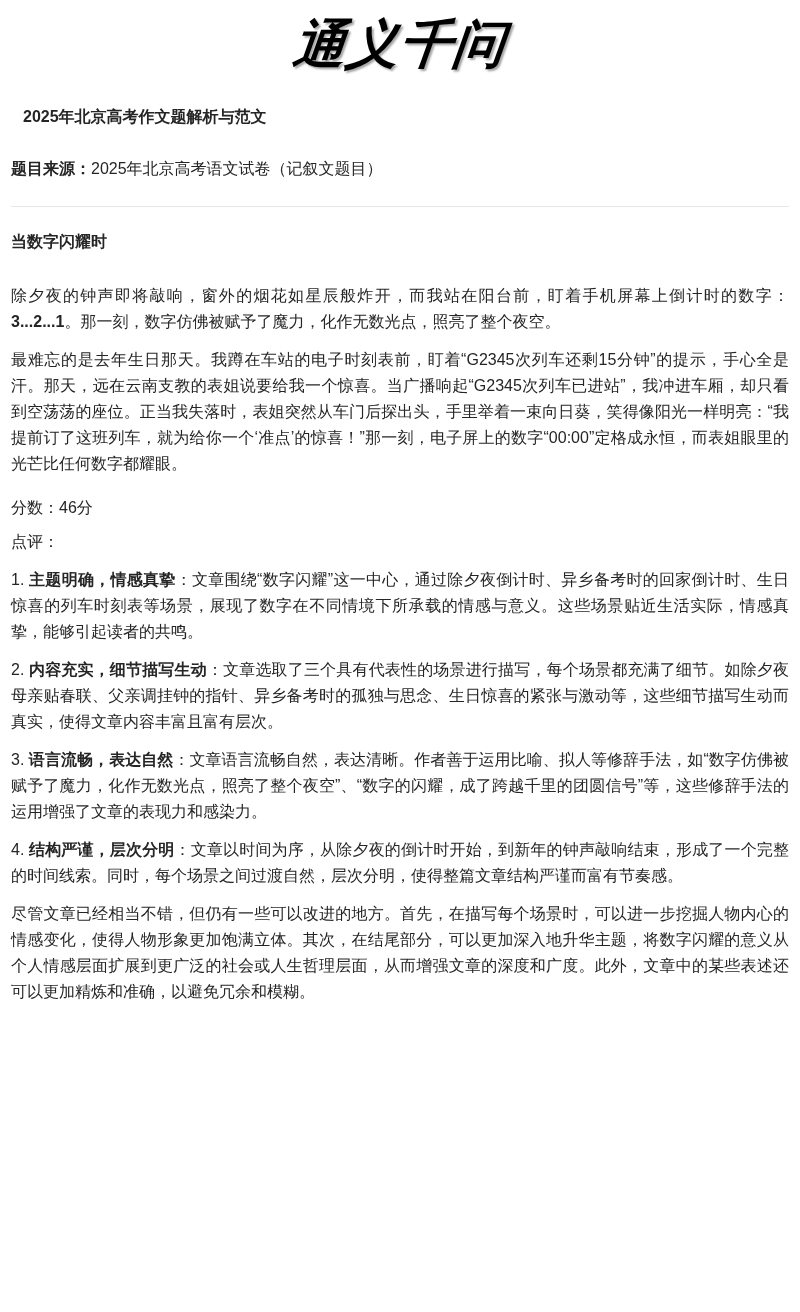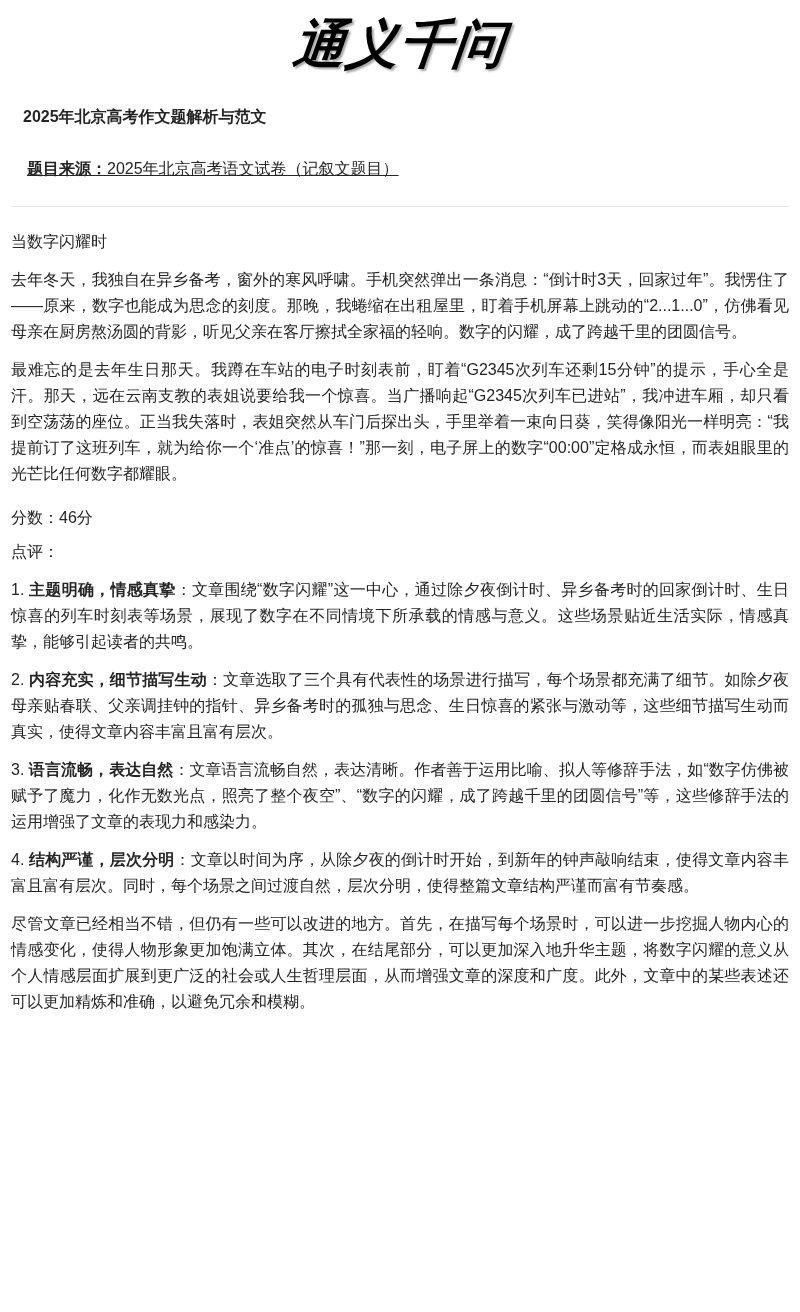--- a/index.html
+++ b/index.html
@@ -35,65 +35,65 @@
     transform: skewX(-6deg);
     letter-spacing: 1px;
     text-shadow: 2px 2px 2px rgba(60,60,60,0.45);
   }
   p {
     margin: 12px 0;
     text-align: justify;
   }
   .b { font-weight: bold; }
   .doc-title { margin: 26px 12px; font-weight: bold; }
-  .source-line { margin: 26px 0 24px 16px; text-decoration: underline; }
+  .source-line { margin: 26px 0 24px 0; }
   .source-line .lbl { font-weight: bold; }
   hr.divider {
     border: none;
     border-top: 1px solid #e7e7e8;
     margin: 0;
   }
-  .essay-title { margin: 22px 0 12px 0; font-weight: normal; }
+  .essay-title { margin: 22px 0 28px 0; font-weight: bold; }
   .score-line { margin: 18px 0 8px 0; }
   .review-heading { margin: 8px 0; }
   .suggestion-heading { margin: 12px 0 10px 0; }
   .suggestion-text { margin-bottom: 6px; }
 </style>
 </head>
 <body>
 
 <div class="page">
 
   <h1 class="logo"><span class="logo-inner">通义千问</span></h1>
 
   <p class="doc-title">2025年北京高考作文题解析与范文</p>
 
   <p class="source-line"><span class="lbl">题目来源：</span><span>2025年北京高考语文试卷（记叙文题目）</span></p>
 
   <hr class="divider">
 
   <p class="essay-title">当数字闪耀时</p>
 
+  <p><span>除夕夜的钟声即将敲响，窗外的烟花如星辰般炸开，而我站在阳台前，盯着手机屏幕上倒计时的数字：</span><span class="b">3...2...1</span><span>。那一刻，数字仿佛被赋予了魔力，化作无数光点，照亮了整个夜空。</span></p>
 
 
-  <p>去年冬天，我独自在异乡备考，窗外的寒风呼啸。手机突然弹出一条消息：“倒计时3天，回家过年”。我愣住了——原来，数字也能成为思念的刻度。那晚，我蜷缩在出租屋里，盯着手机屏幕上跳动的“2...1...0”，仿佛看见母亲在厨房熬汤圆的背影，听见父亲在客厅擦拭全家福的轻响。数字的闪耀，成了跨越千里的团圆信号。</p>
 
   <p>最难忘的是去年生日那天。我蹲在车站的电子时刻表前，盯着“G2345次列车还剩15分钟”的提示，手心全是汗。那天，远在云南支教的表姐说要给我一个惊喜。当广播响起“G2345次列车已进站”，我冲进车厢，却只看到空荡荡的座位。正当我失落时，表姐突然从车门后探出头，手里举着一束向日葵，笑得像阳光一样明亮：“我提前订了这班列车，就为给你一个‘准点’的惊喜！”那一刻，电子屏上的数字“00:00”定格成永恒，而表姐眼里的光芒比任何数字都耀眼。</p>
 
 
 
   <p class="score-line">分数：46分</p>
 
   <p class="review-heading">点评：</p>
 
 
   <p><span>1. </span><span class="b">主题明确，情感真挚</span><span>：文章围绕“数字闪耀”这一中心，通过除夕夜倒计时、异乡备考时的回家倒计时、生日惊喜的列车时刻表等场景，展现了数字在不同情境下所承载的情感与意义。这些场景贴近生活实际，情感真挚，能够引起读者的共鸣。</span></p>
 
   <p><span>2. </span><span class="b">内容充实，细节描写生动</span><span>：文章选取了三个具有代表性的场景进行描写，每个场景都充满了细节。如除夕夜母亲贴春联、父亲调挂钟的指针、异乡备考时的孤独与思念、生日惊喜的紧张与激动等，这些细节描写生动而真实，使得文章内容丰富且富有层次。</span></p>
 
   <p><span>3. </span><span class="b">语言流畅，表达自然</span><span>：文章语言流畅自然，表达清晰。作者善于运用比喻、拟人等修辞手法，如“数字仿佛被赋予了魔力，化作无数光点，照亮了整个夜空”、“数字的闪耀，成了跨越千里的团圆信号”等，这些修辞手法的运用增强了文章的表现力和感染力。</span></p>
 
-  <p><span>4. </span><span class="b">结构严谨，层次分明</span><span>：文章以时间为序，从除夕夜的倒计时开始，到新年的钟声敲响结束，使得文章内容丰富且富有层次。同时，每个场景之间过渡自然，层次分明，使得整篇文章结构严谨而富有节奏感。</span></p>
+  <p><span>4. </span><span class="b">结构严谨，层次分明</span><span>：文章以时间为序，从除夕夜的倒计时开始，到新年的钟声敲响结束，形成了一个完整的时间线索。同时，每个场景之间过渡自然，层次分明，使得整篇文章结构严谨而富有节奏感。</span></p>
 
 
   <p class="suggestion-text">尽管文章已经相当不错，但仍有一些可以改进的地方。首先，在描写每个场景时，可以进一步挖掘人物内心的情感变化，使得人物形象更加饱满立体。其次，在结尾部分，可以更加深入地升华主题，将数字闪耀的意义从个人情感层面扩展到更广泛的社会或人生哲理层面，从而增强文章的深度和广度。此外，文章中的某些表述还可以更加精炼和准确，以避免冗余和模糊。</p>
 
 </div>
 
 </body></html>

